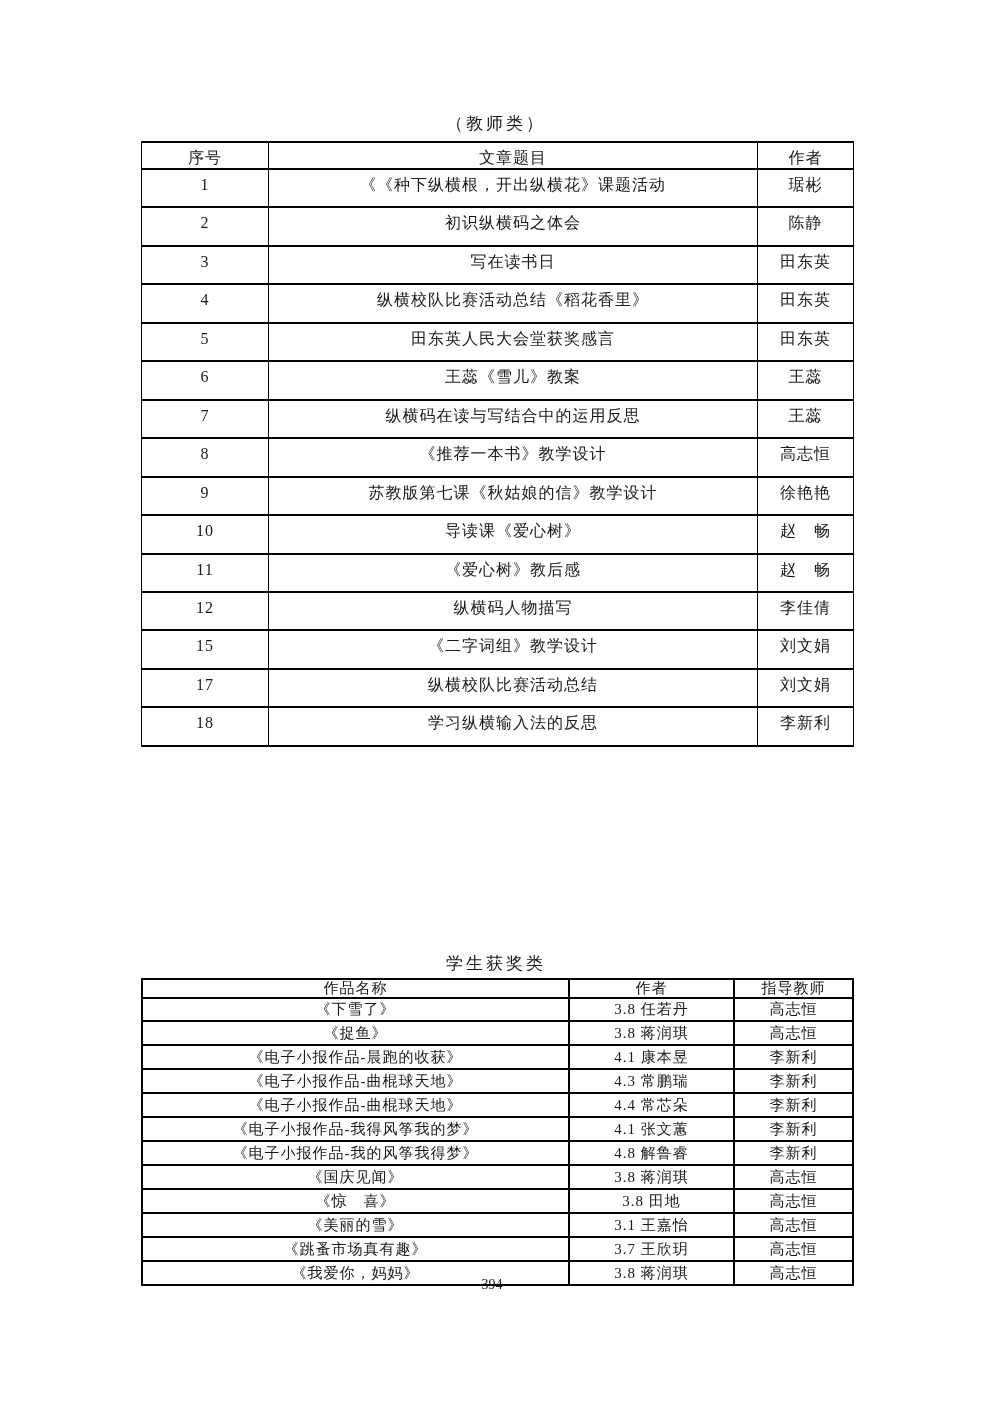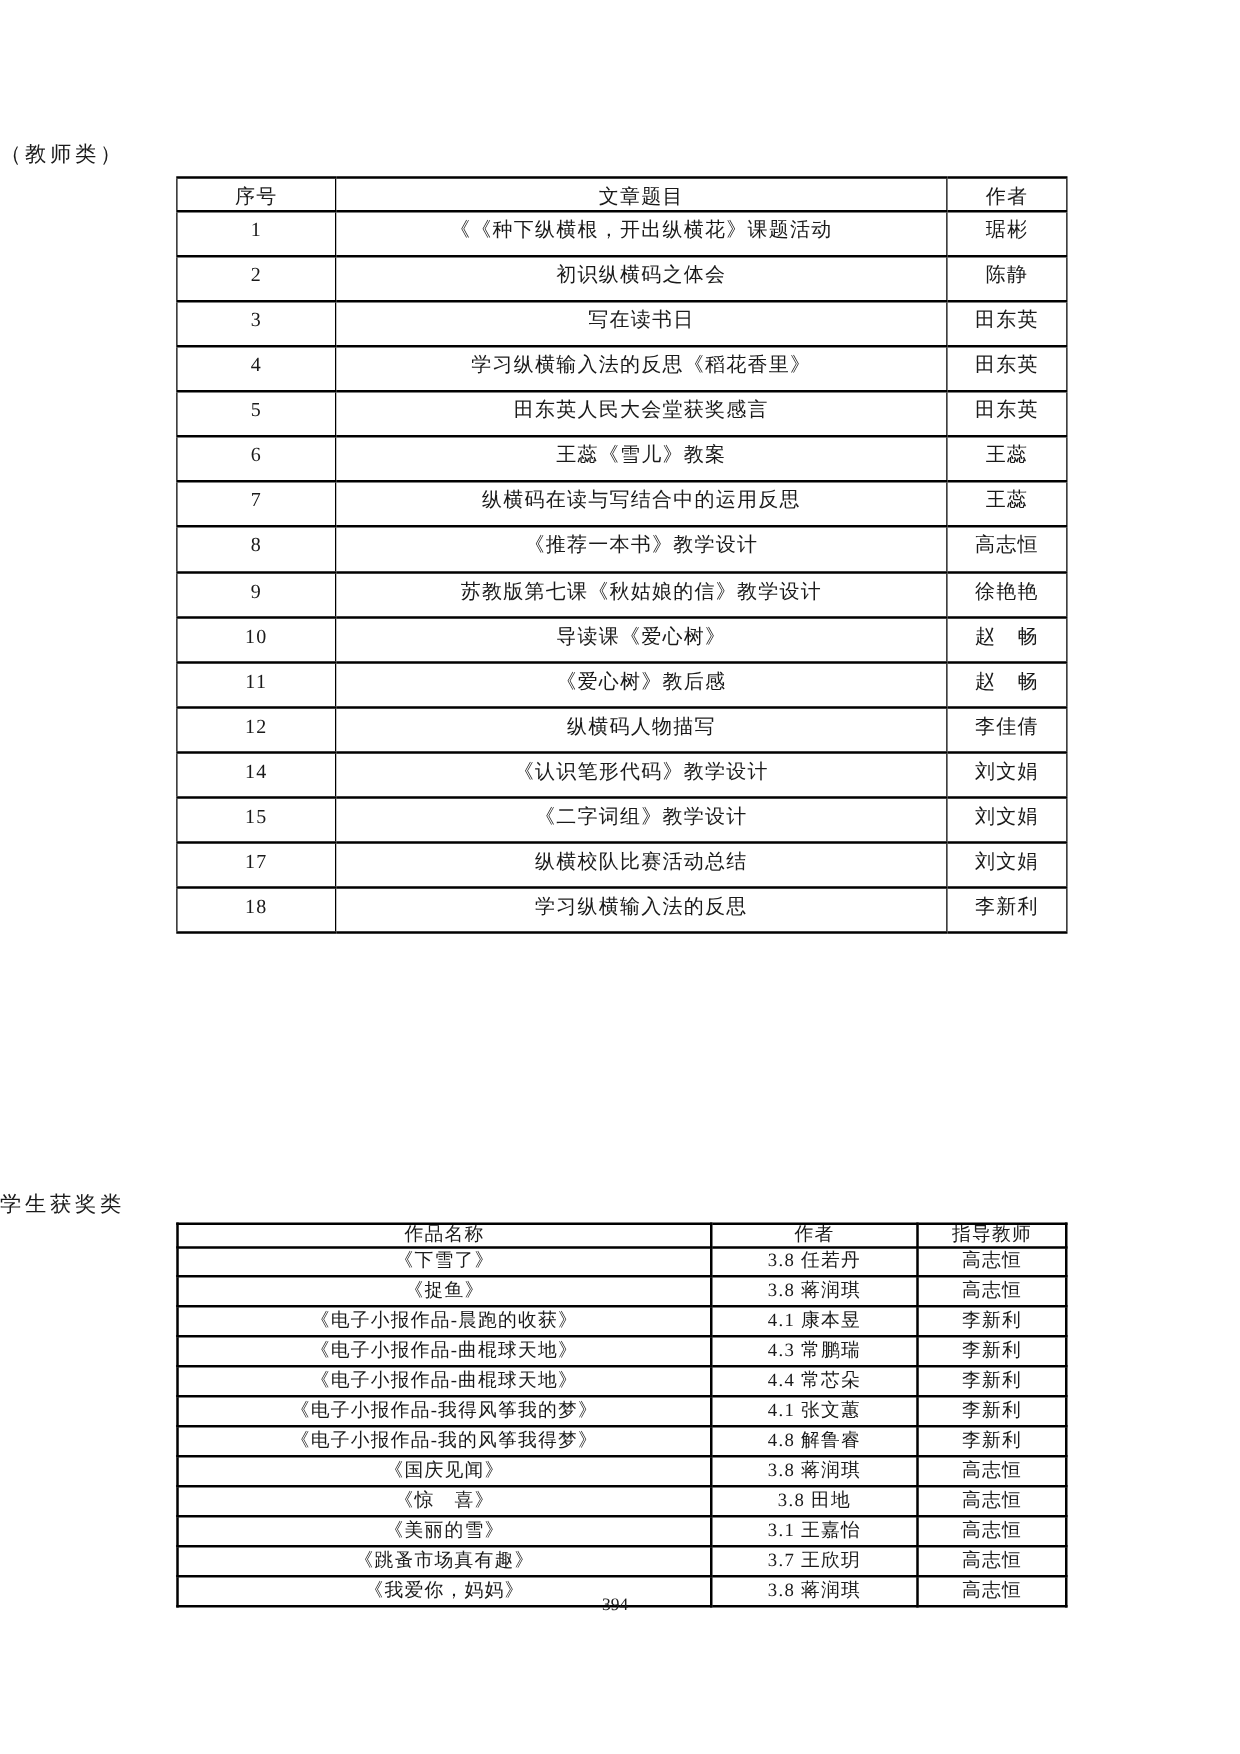--- a/index.html
+++ b/index.html
@@ -10,20 +10,21 @@
     color: #000;
   }
   .page {
     position: relative;
     width: 992px; height: 1403px;
     background: #ffffff;
     overflow: hidden;
   }
   .section-title {
     position: absolute; left: 0; width: 992px;
+    text-align: center;
     font-size: 17px;
     letter-spacing: 3px;
     color: #1a1a1a;
   }
   .t1-title { top: 112px; }
   .t2-title { top: 952px; }
 
   table {
     position: absolute;
     border-collapse: collapse;
@@ -111,21 +112,21 @@
         </tr>
 
         <tr>
           <td>3</td>
           <td>写在读书日</td>
           <td>田东英</td>
         </tr>
 
         <tr>
           <td>4</td>
-          <td>学习纵横输入法的反思《稻花香里》</td>
+          <td>纵横校队比赛活动总结《稻花香里》</td>
           <td>田东英</td>
         </tr>
 
         <tr>
           <td>5</td>
           <td>田东英人民大会堂获奖感言</td>
           <td>田东英</td>
         </tr>
 
         <tr>
@@ -164,25 +165,20 @@
           <td>赵　畅</td>
         </tr>
 
         <tr>
           <td>12</td>
           <td>纵横码人物描写</td>
           <td>李佳倩</td>
         </tr>
 
 
-        <tr>
-          <td>14</td>
-          <td>《认识笔形代码》教学设计</td>
-          <td>刘文娟</td>
-        </tr>
 
         <tr>
           <td>15</td>
           <td>《二字词组》教学设计</td>
           <td>刘文娟</td>
         </tr>
 
 
         <tr>
           <td>17</td>

